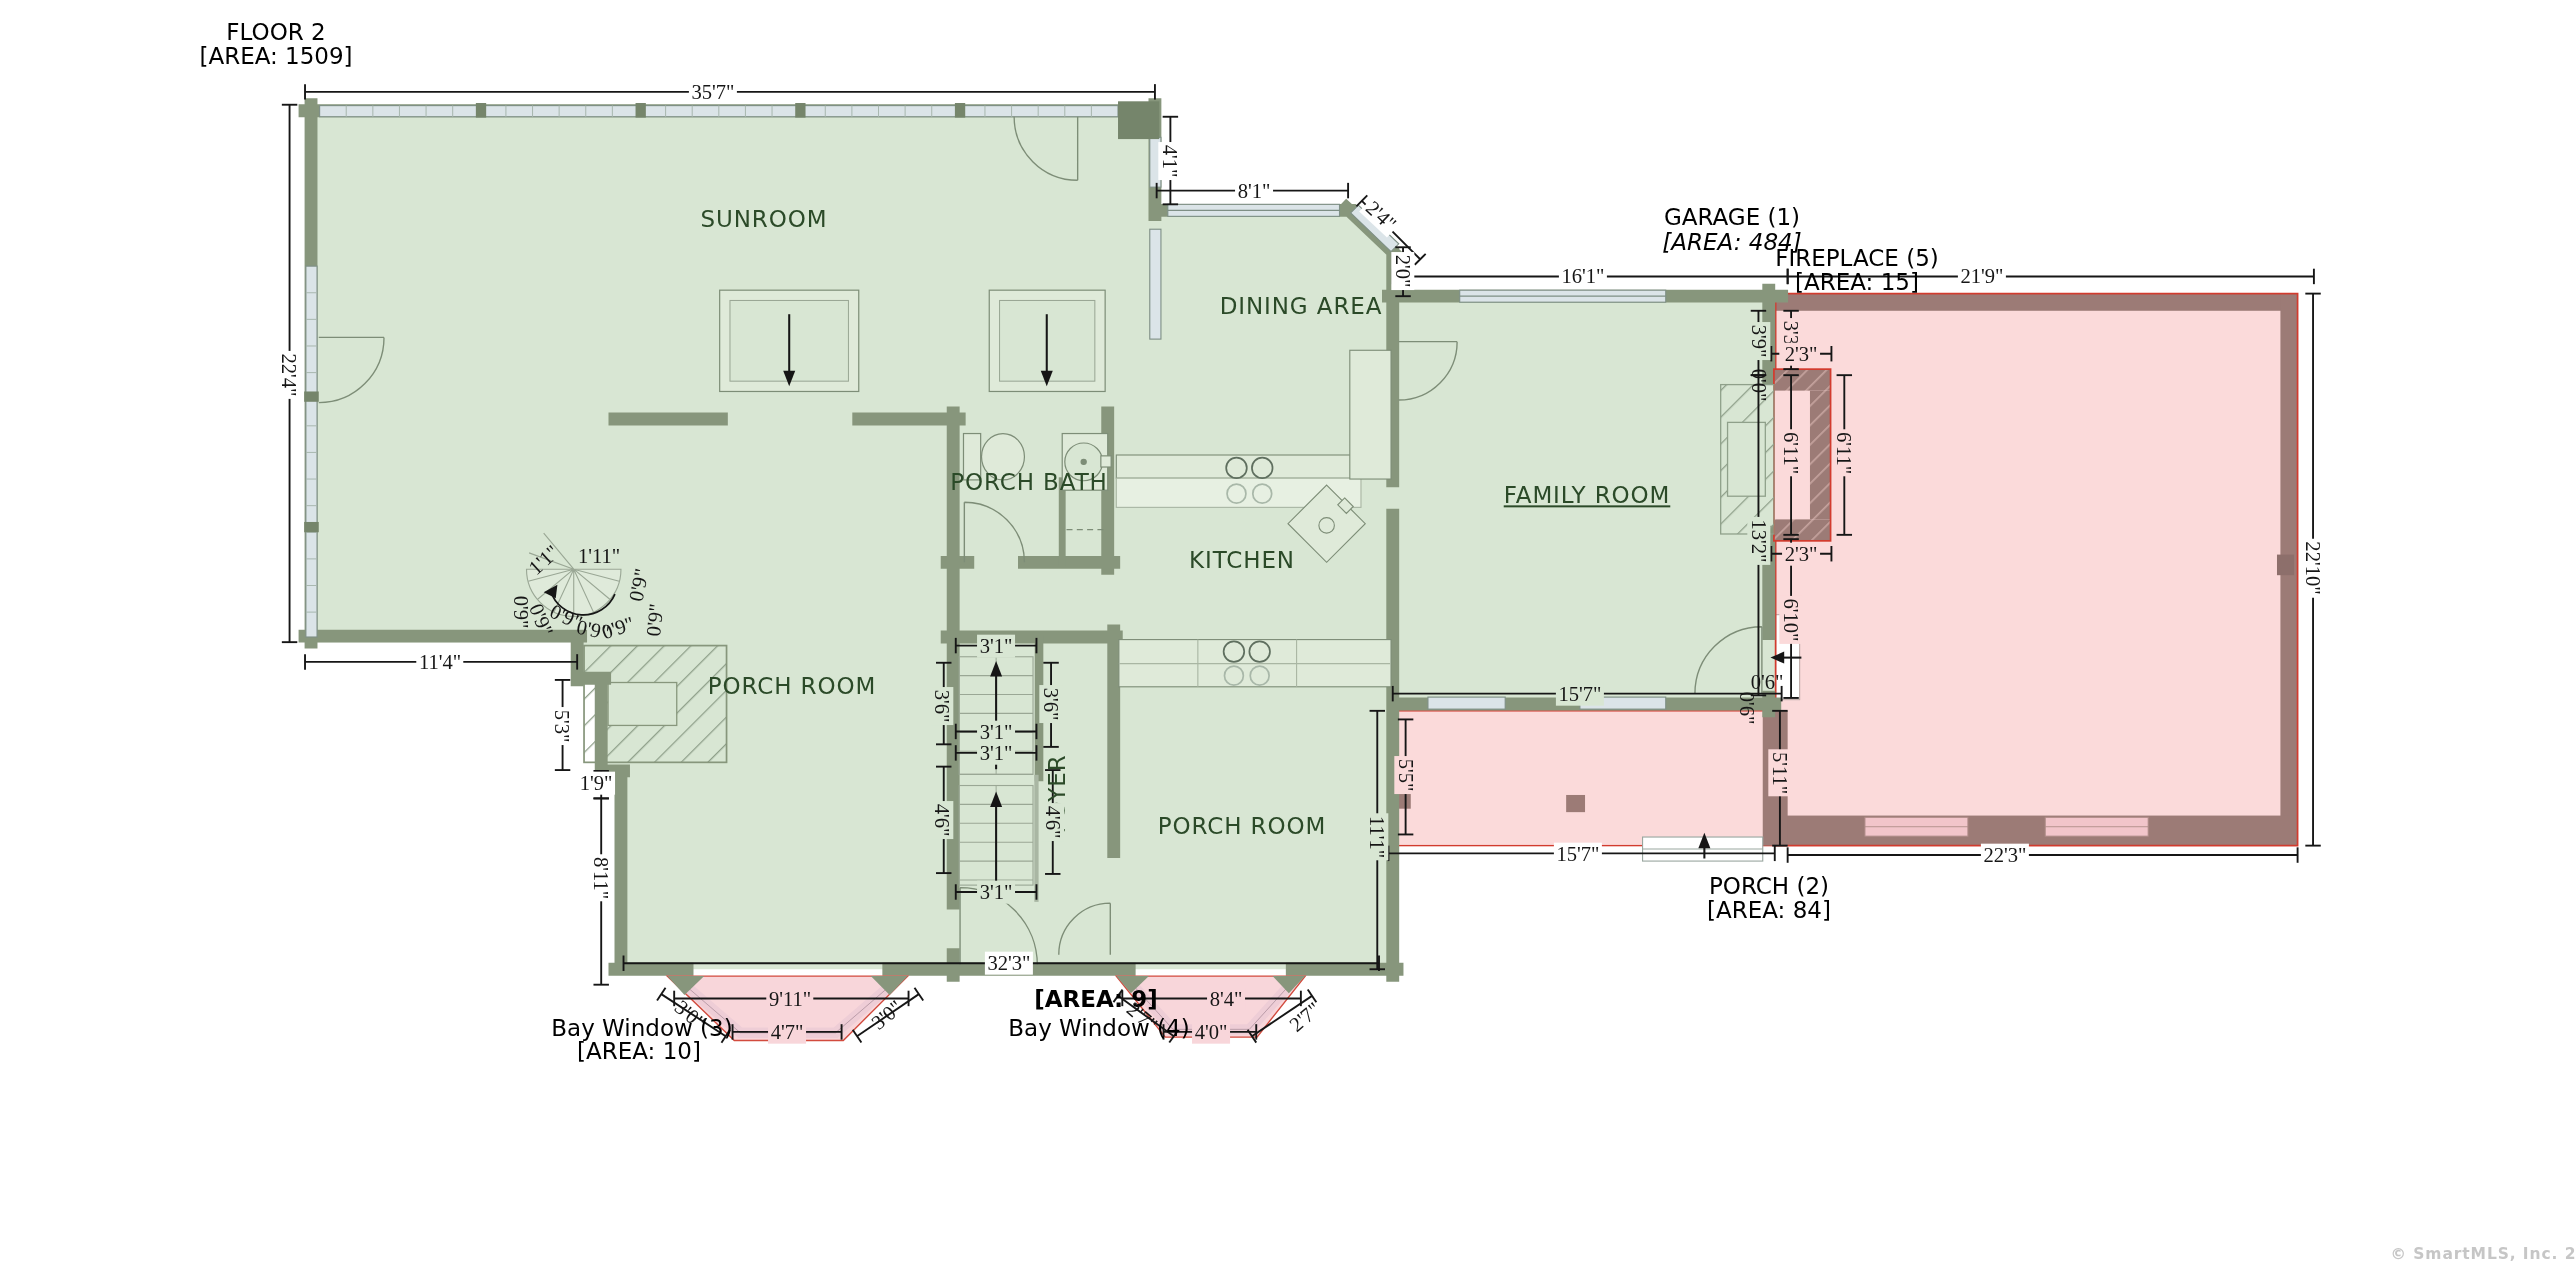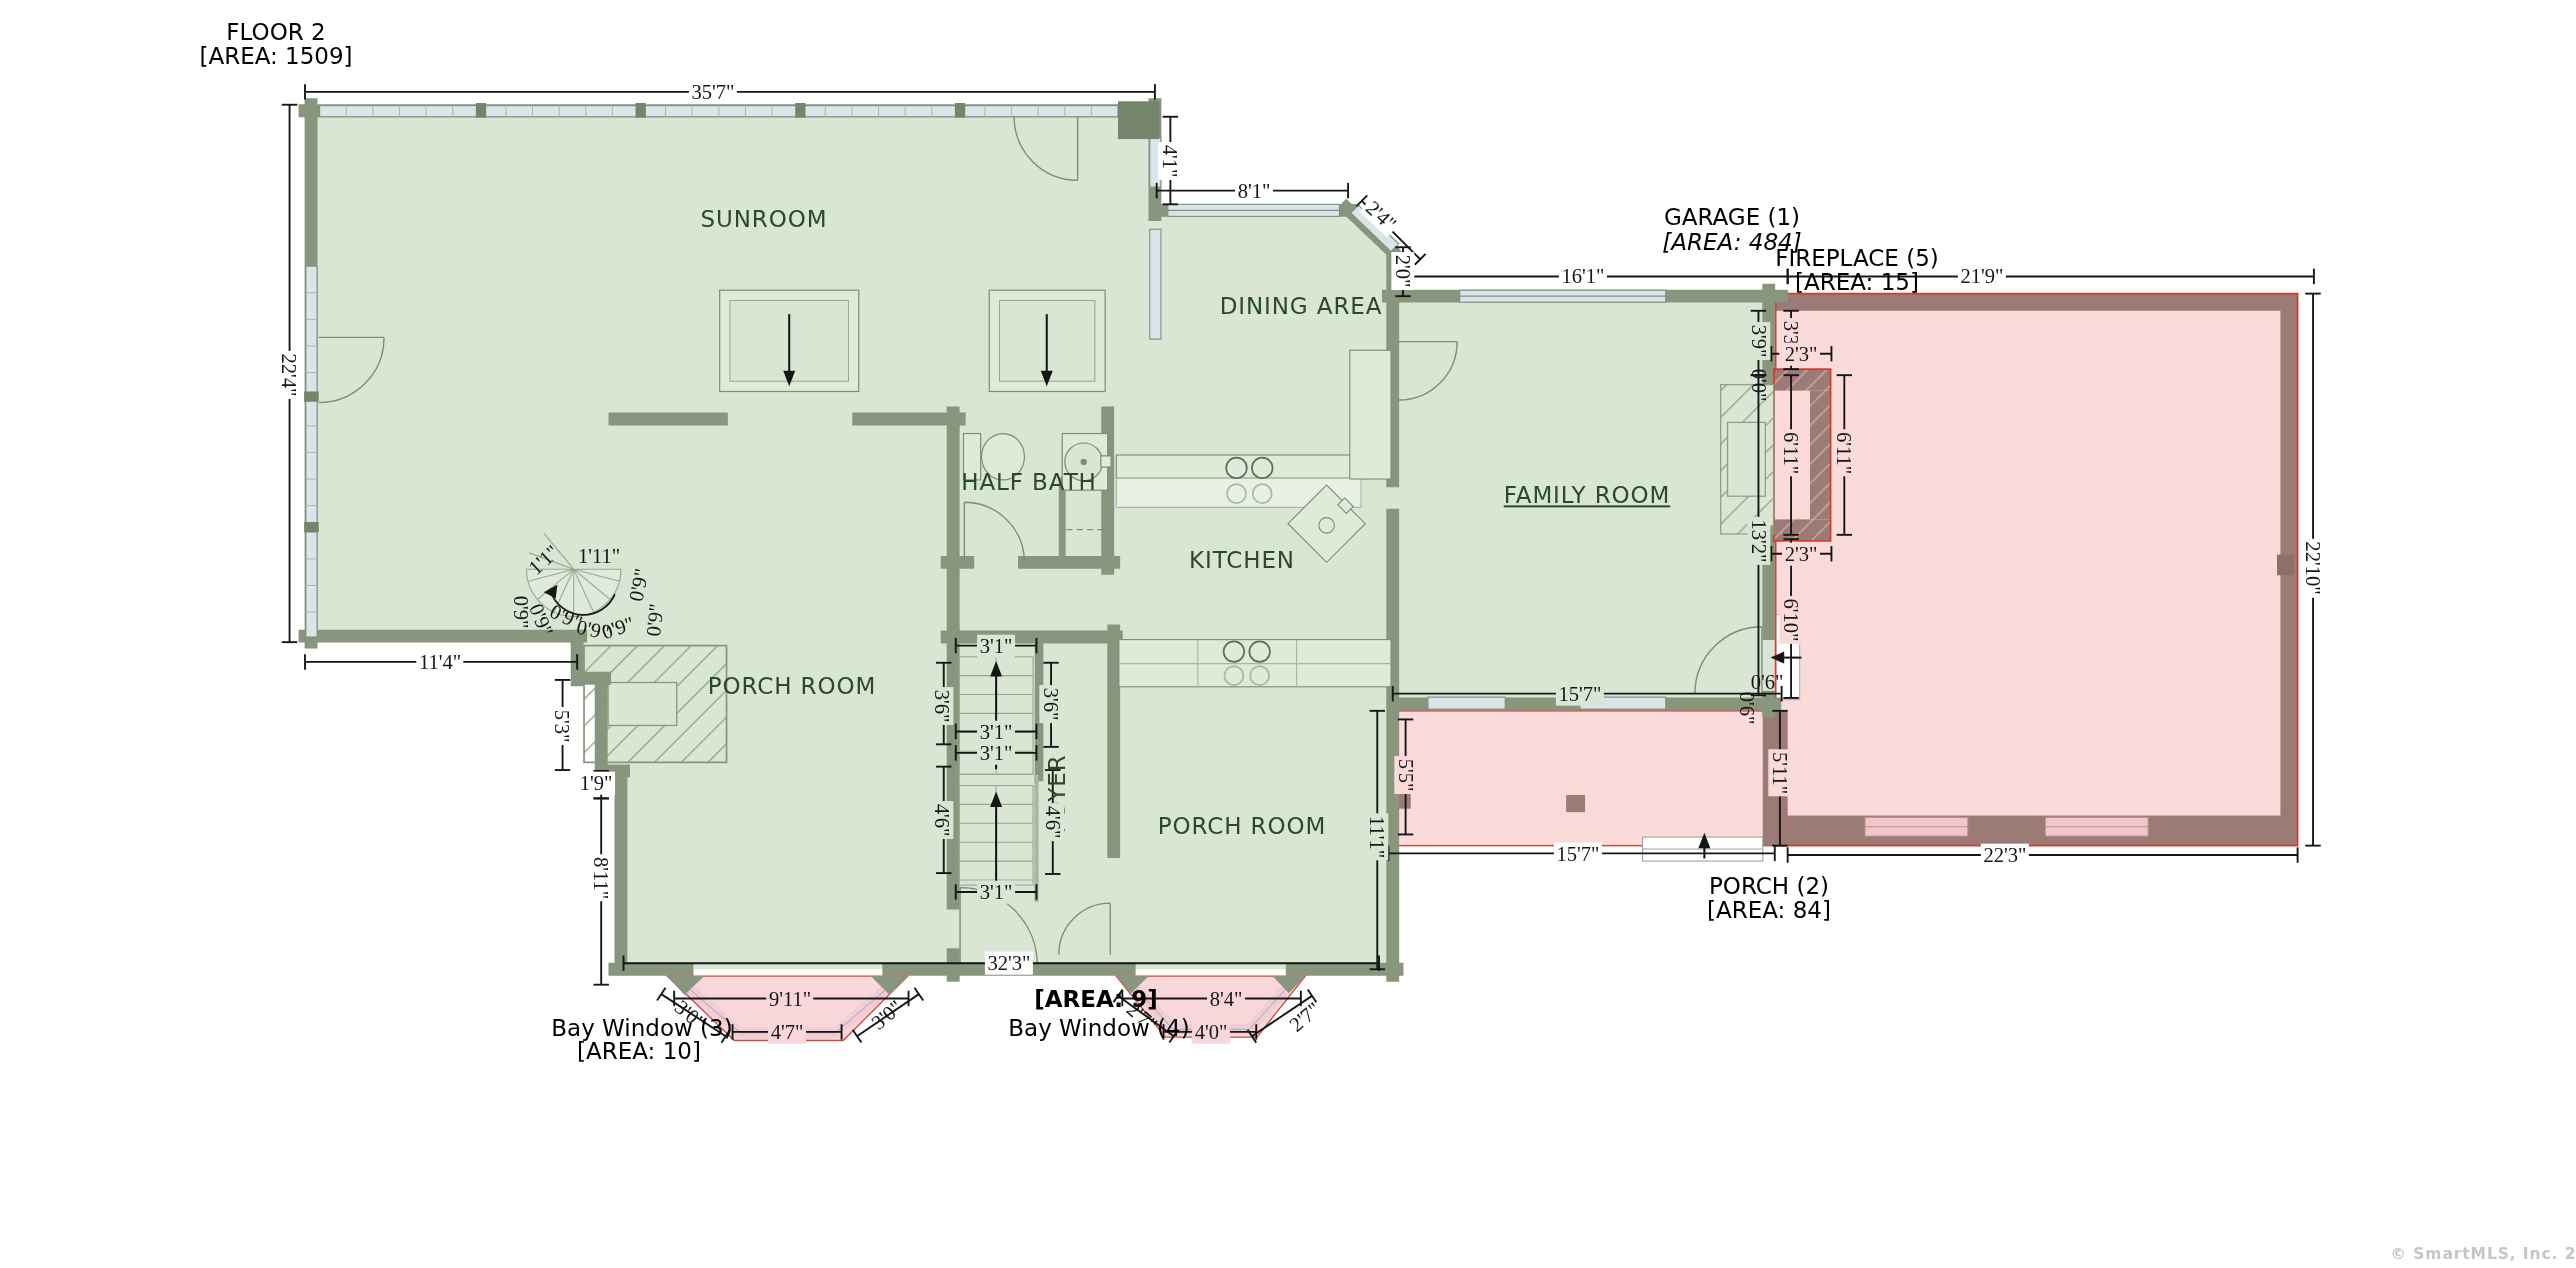--- a/index.html
+++ b/index.html
@@ -387,21 +387,21 @@
       <span class="t" style="left: 1857px; top: 283px;">[AREA: 15]</span>
       <span class="t" style="left: 1769px; top: 887px;">PORCH (2)</span>
       <span class="t" style="left: 1769px; top: 911px;">[AREA: 84]</span>
       <span class="t" style="left: 642px; top: 1029px;">Bay Window (3)</span>
       <span class="t" style="left: 639px; top: 1052px;">[AREA: 10]</span>
       <span class="t" style="left: 1099px; top: 1029px;">Bay Window (4)</span>
       <span class="t" style="left: 1096px; top: 1000px; font-weight: bold;">[AREA: 9]</span>
       <span class="r" style="left: 764px; top: 220px;">SUNROOM</span>
       <span class="r" style="left: 1261px; top: 307px; margin-left: 40px;">DINING AREA</span>
       <span class="r" style="left: 1587px; top: 496px; text-decoration: underline;">FAMILY ROOM</span>
-      <span class="r" style="left: 1029px; top: 483px;">HALF BATH</span>
+      <span class="r" style="left: 1029px; top: 483px;">PORCH BATH</span>
       <span class="r" style="left: 1242px; top: 561px;">KITCHEN</span>
       <span class="r" style="left: 792px; top: 687px;">PORCH ROOM</span>
       <span class="r" style="left: 1242px; top: 827px;">PORCH ROOM</span>
       <span class="r" style="left: 1058px; top: 794px; transform: translate(-50%, -50%) rotate(-90deg);">FOYER</span>
       <span class="d bgw" style="left: 713px; top: 92px;">35'7"</span>
       <span class="d bgw" style="left: 289px; top: 375px; transform: translate(-50%, -50%) rotate(90deg);">22'4"</span>
       <span class="d bgw" style="left: 440px; top: 662px;">11'4"</span>
       <span class="d bgw" style="left: 562px; top: 726px; transform: translate(-50%, -50%) rotate(90deg);">5'3"</span>
       <span class="d bgw" style="left: 596px; top: 783px;">1'9"</span>
       <span class="d bgw" style="left: 601px; top: 878px; transform: translate(-50%, -50%) rotate(90deg);">8'11"</span>

